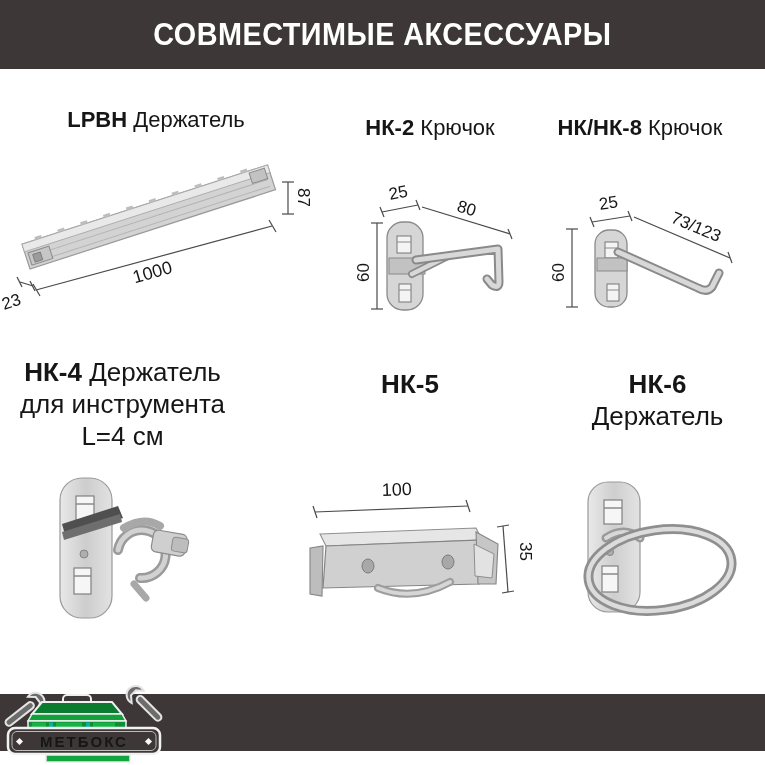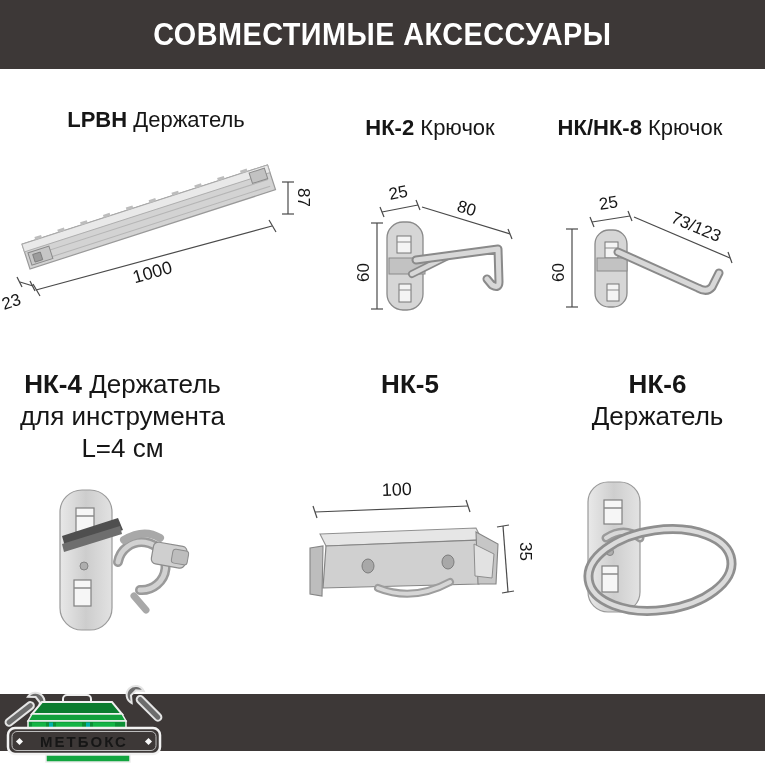--- a/index.html
+++ b/index.html
@@ -20,21 +20,21 @@
   .t .code{font-weight:bold;}
   .card svg{position:absolute;overflow:visible;}
   svg text{font-family:"Liberation Sans",sans-serif;fill:#161616;}
   .dim{font-size:17px;}
   .dim-big{font-size:18px;}
   .dline{stroke:#4a4a4a;stroke-width:1.2;fill:none;}
 
   #card-lpbh{left:0px;top:106px;width:312px;}
   #card-hk2{left:350px;top:114px;width:160px;}
   #card-hk3{left:542px;top:114px;width:196px;}
-  #card-hk4{left:15px;top:368px;width:215px;}
+  #card-hk4{left:15px;top:356px;width:215px;}
   #card-hk5{left:285px;top:368px;width:250px;}
   #card-hk6{left:560px;top:368px;width:195px;}
 
   #svg-lpbh{left:0px;top:68px;width:312px;height:152px;}
   #svg-hk2{left:2px;top:76px;width:168px;height:132px;}
   #svg-hk3{left:6px;top:82px;width:196px;height:128px;}
   #svg-hk4{left:33px;top:110px;width:148px;height:166px;}
   #svg-hk5{left:13px;top:114px;width:236px;height:140px;}
   #svg-hk6{left:12px;top:106px;width:176px;height:172px;}
 

